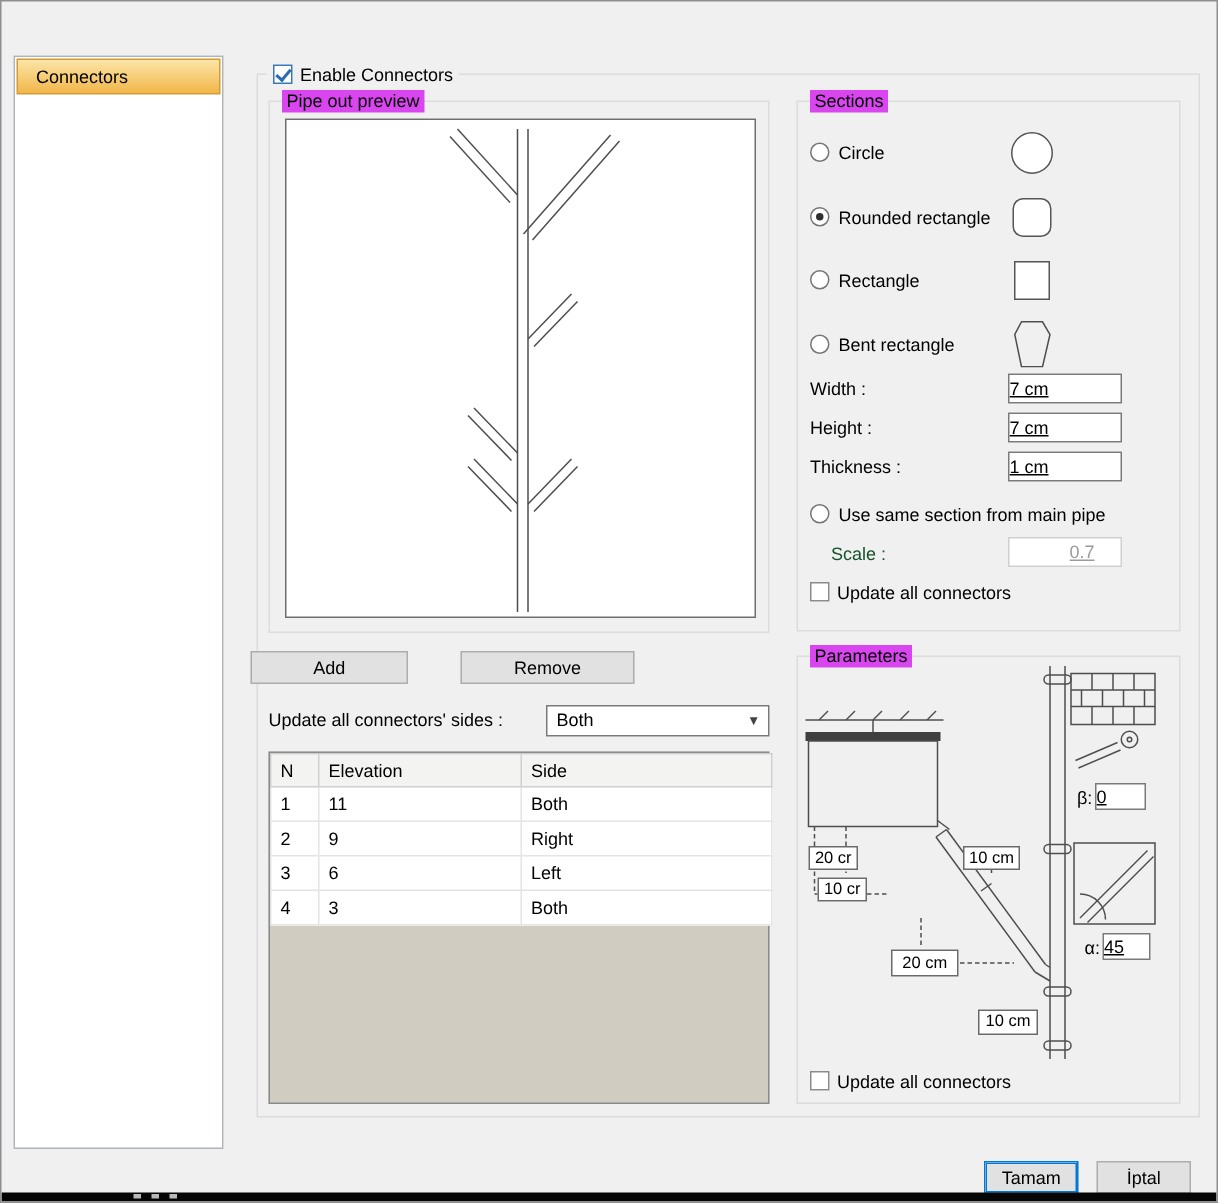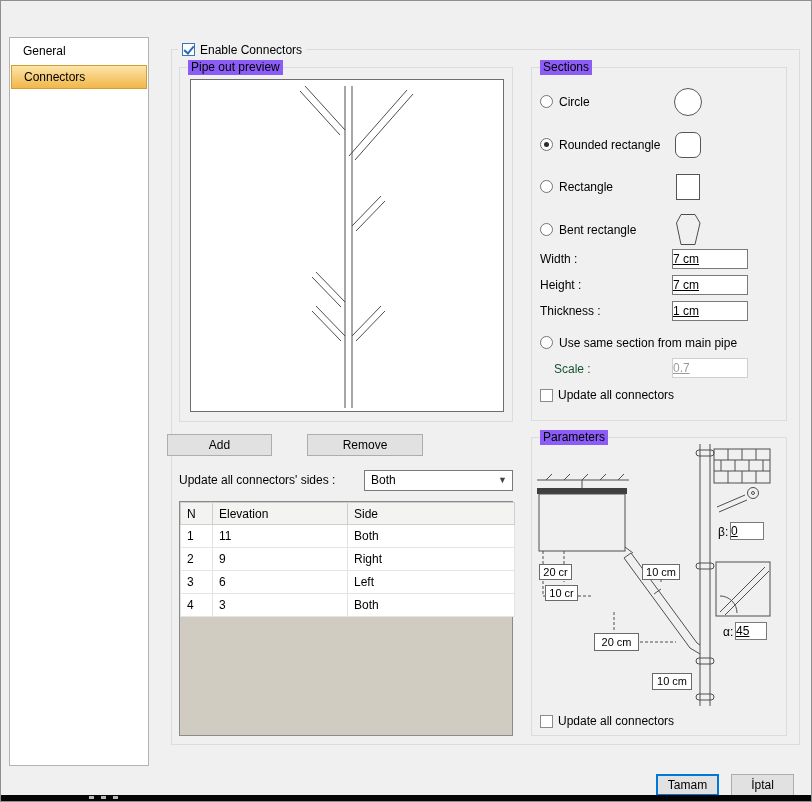--- a/index.html
+++ b/index.html
@@ -14,58 +14,57 @@
   .close-btn { position:absolute; right:0; top:0; width:45px; height:32px; text-align:center; line-height:32px; font-size:13px; color:#333; cursor:default; }
   .sidebar { position:absolute; left:8px; top:36px; width:140px; height:729px; background:#fff; border:1px solid #b0b3b8; }
   .nav-item { height:25px; line-height:25px; padding-left:12px; margin:1px; }
   .nav-item.selected {
     background: linear-gradient(#fbe5a7, #f2b64a);
     border:1px solid #d49c34; height:24px; line-height:22px;
   }
   .enable-frame { position:absolute; left:170px; top:48px; width:629px; height:696px; border:1px solid #dcdcdc; }
   .frame-caption { position:absolute; left:6px; top:-9px; background:#f0f0f0; padding:0 4px; display:flex; align-items:center; gap:5px; height:17px; }
   .group { position:absolute; border:1px solid #dcdcdc; }
-  .group-label { position:absolute; top:-8px; left:8px; background:#8b5cf6; padding:0 3px; line-height:15px; }
+  .group-label { position:absolute; top:-8px; left:8px; background:#d946ef; padding:0 3px; line-height:15px; }
   .cb { width:13px; height:13px; background:#fff; border:1px solid #8b8b8b; position:relative; display:inline-block; flex:0 0 auto; }
   .cb.checked { border-color:#3a77b5; }
   .cb.checked::after { content:""; position:absolute; left:3px; top:0px; width:4px; height:8px; border:solid #2b6cb0; border-width:0 2px 2px 0; transform:rotate(40deg); }
   .rb { width:13px; height:13px; background:#fff; border:1px solid #757575; border-radius:50%; position:relative; display:inline-block; flex:0 0 auto; }
   .rb.selected::after { content:""; position:absolute; left:3px; top:3px; width:5px; height:5px; border-radius:50%; background:#2e2e2e; }
   .preview-box { position:absolute; left:10px; top:11px; width:314px; height:333px; background:#fff; border:1px solid #6e6e6e; }
   .btn { position:absolute; background:#e1e1e1; border:1px solid #adadad; text-align:center; line-height:20px; height:22px; cursor:default; }
   .btn.default { border:1px solid #0078d7; box-shadow: inset 0 0 0 1px #0078d7; }
   .lbl { position:absolute; line-height:15px; white-space:nowrap; }
   .lbl.dis { color:#14532d; }
   .combo { position:absolute; background:#fff; border:1px solid #7a7a7a; }
   .combo .txt { position:absolute; left:6px; top:2px; }
   .combo .arrow { position:absolute; right:5px; top:4px; font-size:9px; color:#444; }
   .tb { position:absolute; background:#fff; border:1px solid #7a7a7a; font:12px "Liberation Sans", sans-serif; text-align:left; padding:0;text-decoration:underline; }
-  .tb.dis { border-color:#cfcfcf; color:#9b9b9b; }
+  .tb.dis { border-color:#cfcfcf; color:#9b9b9b;padding-left:40px; }
   .table-wrap { position:absolute; left:178px; top:500px; width:334px; height:235px; border:1px solid #8a8a8a; background:#d0ccc1; }
   .grid { border-collapse:collapse; width:100%; table-layout:fixed; background:#fff; font-size:12px; }
   .grid th { background:#f3f3f1; font-weight:normal; text-align:left; padding:3px 6px; height:22px; border:1px solid #cfcfcf; }
   .grid td { background:#fff; text-align:left; padding:3px 6px; height:23px; border:1px solid #e4e4e4; }
   .opt { position:absolute; display:flex; align-items:flex-start; gap:6px; }
   .shape { position:absolute; background:#fff; border:1px solid #555; }
   .params-canvas { position:absolute; left:2px; top:6px; width:250px; height:266px; }
   .dim { position:absolute; background:#fff; border:1px solid #6a6a6a; font-size:11px; text-align:center; line-height:14px; overflow:hidden; }
-  .chk-row { position:absolute; display:flex; align-items:flex-end; gap:5px; }
+  .chk-row { position:absolute; display:flex; align-items:flex-start; gap:5px; }
   .bottom-strip { position:absolute; left:0; bottom:0; width:100%; height:6px; background:#050505; }
   .strip-mark { position:absolute; top:1px; width:5px; height:3px; background:#b9b9b9; }
   svg { display:block; }
   svg line, svg path, svg polygon, svg rect.stroked, svg circle { stroke:#4e4e4e; stroke-width:1; fill:none; }
 </style>
 </head>
 <body>
 
 <div class="window">
 
 
   <div class="sidebar">
-    <div class="nav-item">General</div>
     <div class="nav-item selected">Connectors</div>
   </div>
 
   <div class="enable-frame">
     <div class="frame-caption">
       <span class="cb checked"></span>
       <span>Enable Connectors</span>
     </div>
   </div>
 

